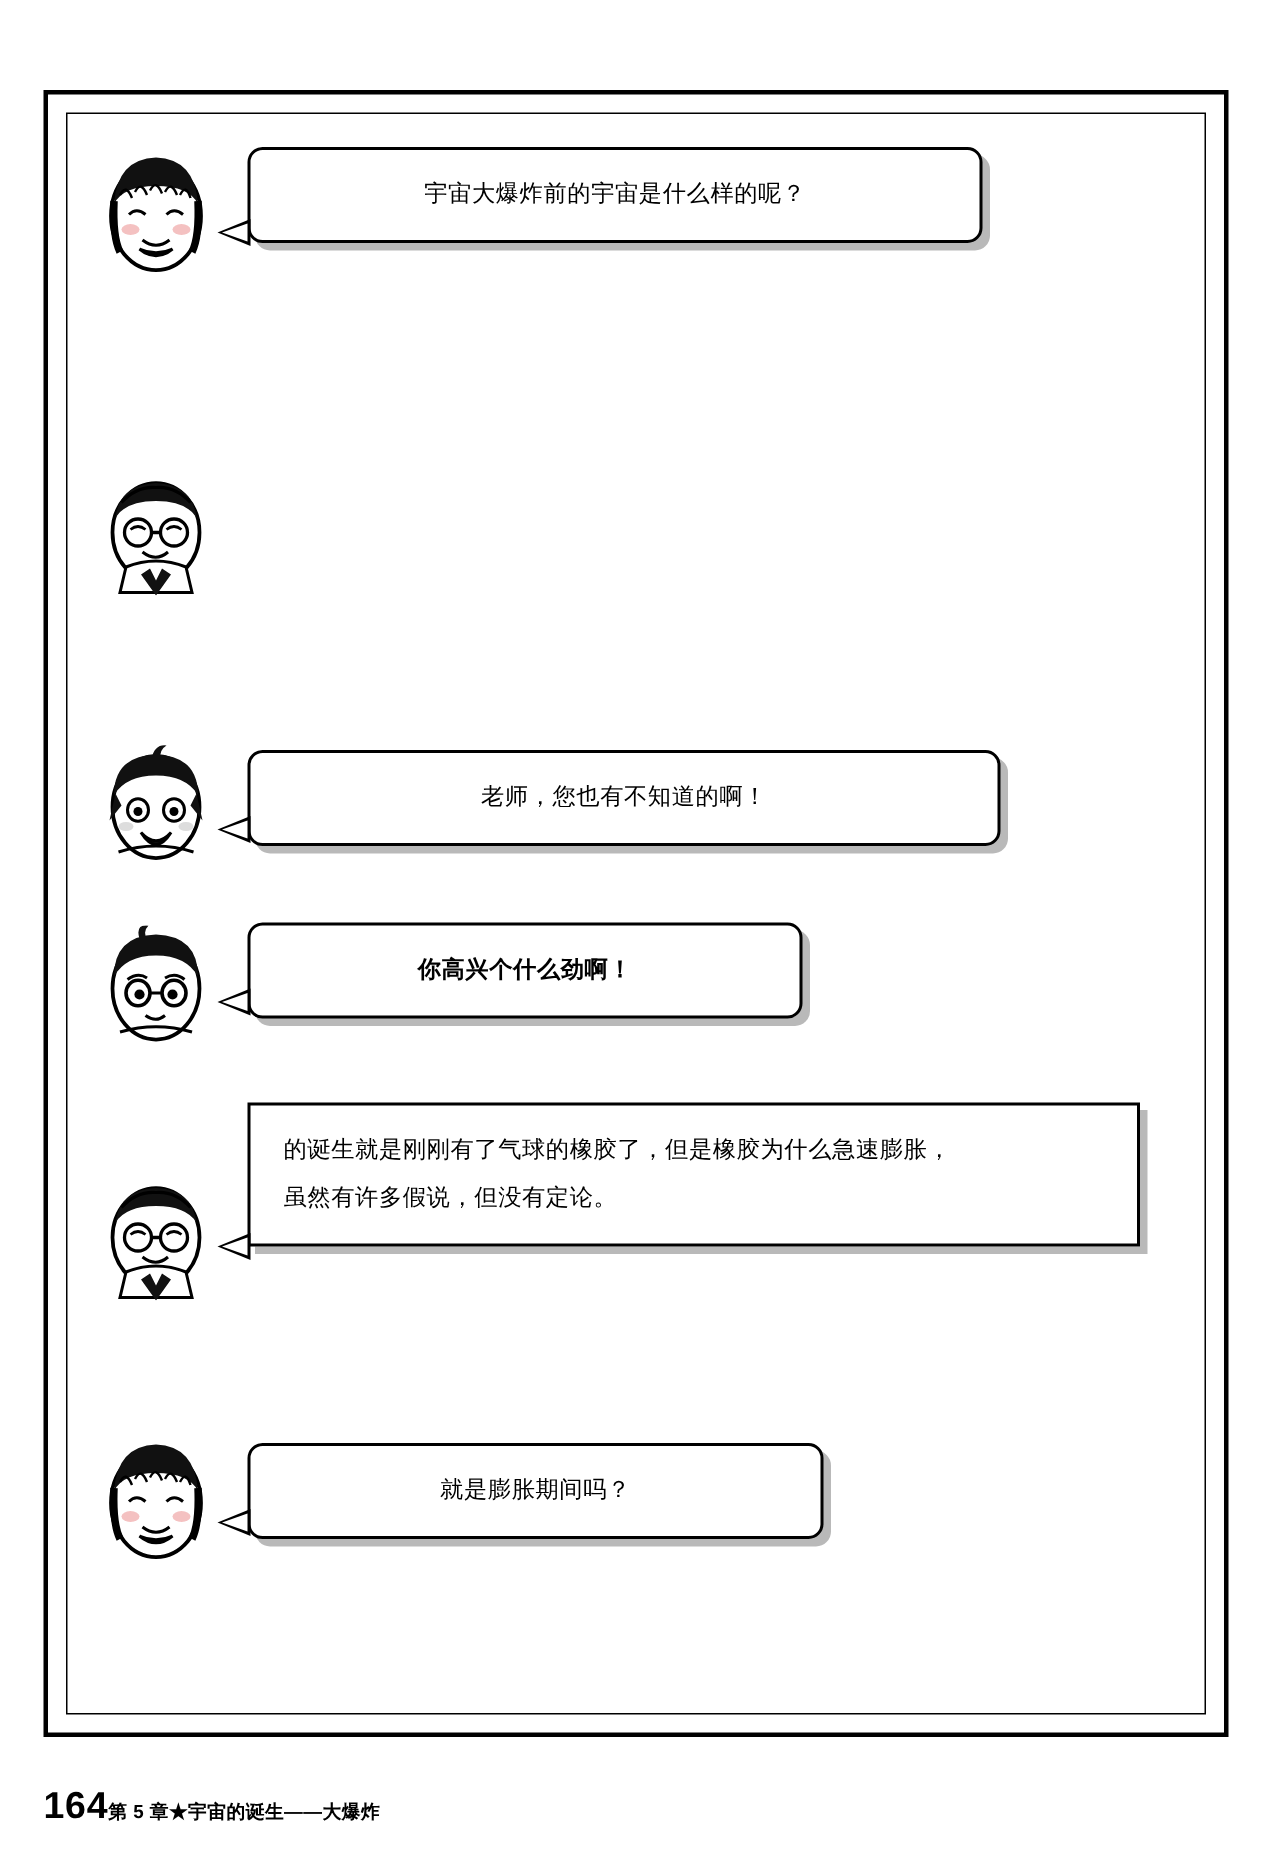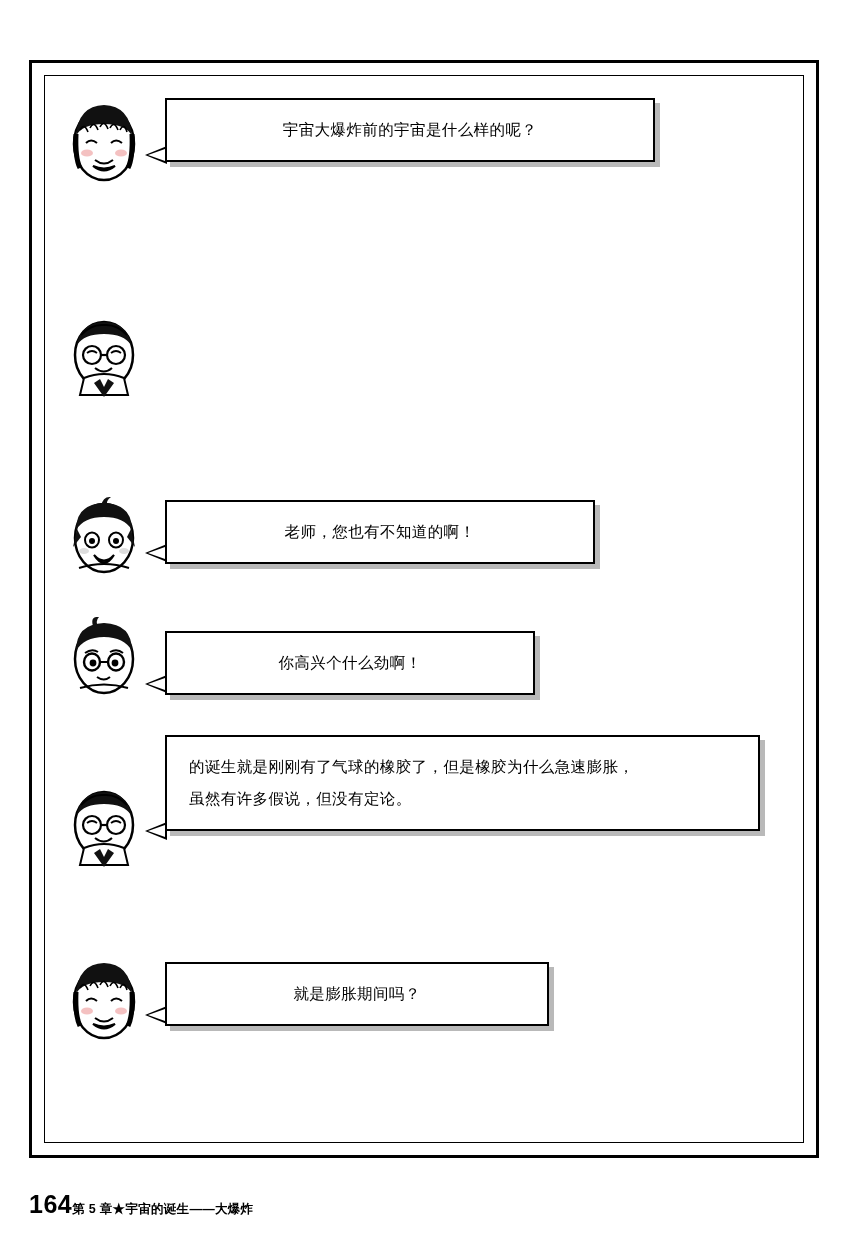--- a/index.html
+++ b/index.html
@@ -66,21 +66,21 @@
     background: #fff;
     border: 2px solid #000;
     box-sizing: border-box;
     box-shadow: 5px 5px 0 0 #b9b9b9;
     padding: 14px 22px;
     font-size: 15.5px;
     line-height: 2.05;
     letter-spacing: 0.4px;
     color: #000;
   }
-  .bubble.center { text-align: center; }
+  .bubble.center { text-align: center; border-radius: 10px; }
   
   .tail {
     position: absolute;
     width: 0; height: 0;
     border-top: 9px solid transparent;
     border-bottom: 9px solid transparent;
     border-right: 22px solid #000;
   }
   .tail-in {
     position: absolute;
@@ -175,21 +175,21 @@
         <ellipse cx="21" cy="44" rx="7" ry="7.5" fill="#fff" stroke="#000" stroke-width="2"></ellipse>
         <ellipse cx="45" cy="44" rx="7" ry="7.5" fill="#fff" stroke="#000" stroke-width="2"></ellipse>
         <circle cx="21" cy="45" r="3" fill="#000"></circle>
         <circle cx="45" cy="45" r="3" fill="#000"></circle>
         <ellipse cx="13" cy="55" rx="5" ry="3" fill="#ddd"></ellipse>
         <ellipse cx="53" cy="55" rx="5" ry="3" fill="#ddd"></ellipse>
         <path d="M23 59 q10 11 20 0 q-10 16 -20 0z" fill="#111" stroke="#000" stroke-width="2"></path>
         <path d="M8 72 q25-8 50 0" stroke="#000" stroke-width="2" fill="none"></path>
       </svg>
     </div>
-    <div class="bubble center" style="left:120px;top:10px;width:430px;">
+    <div class="bubble center" style="left:120px;top:10px;width:502px;">
       <span>老师，您也有不知道的啊！</span>
       <span class="tail" style="left:-22px;top:42px;">
         <span class="tail-in" style="left:3px;top:-6px;"></span>
       </span>
     </div>
   </div>
 
   <div class="row" style="top:525px;height:110px;">
     <div class="avatar" style="top:12px;">
       <svg width="66" height="82" viewBox="0 0 66 82">
@@ -200,21 +200,21 @@
         <ellipse cx="45" cy="45" rx="8" ry="8.5" fill="#fff" stroke="#000" stroke-width="2.4"></ellipse>
         <circle cx="22" cy="46" r="3.4" fill="#000"></circle>
         <circle cx="44" cy="46" r="3.4" fill="#000"></circle>
         <path d="M29 45 h8" stroke="#000" stroke-width="2"></path>
         <path d="M14 36 q7-5 13-1" stroke="#000" stroke-width="2" fill="none"></path>
         <path d="M39 35 q7-4 13 1" stroke="#000" stroke-width="2" fill="none"></path>
         <path d="M26 60 q7 5 13 0" stroke="#000" stroke-width="2" fill="none"></path>
         <path d="M9 71 q24-7 48 0" stroke="#000" stroke-width="2" fill="none"></path>
       </svg>
     </div>
-    <div class="bubble center" style="left:120px;top:26px;width:370px;">
+    <div class="bubble center" style="left:120px;top:10px;width:370px;font-weight:bold;">
       <span>你高兴个什么劲啊！</span>
       <span class="tail" style="left:-22px;top:42px;">
         <span class="tail-in" style="left:3px;top:-6px;"></span>
       </span>
     </div>
   </div>
 
   <div class="row" style="top:655px;height:180px;">
     <div class="avatar" style="top:50px;">
       <svg width="66" height="82" viewBox="0 0 66 82">

